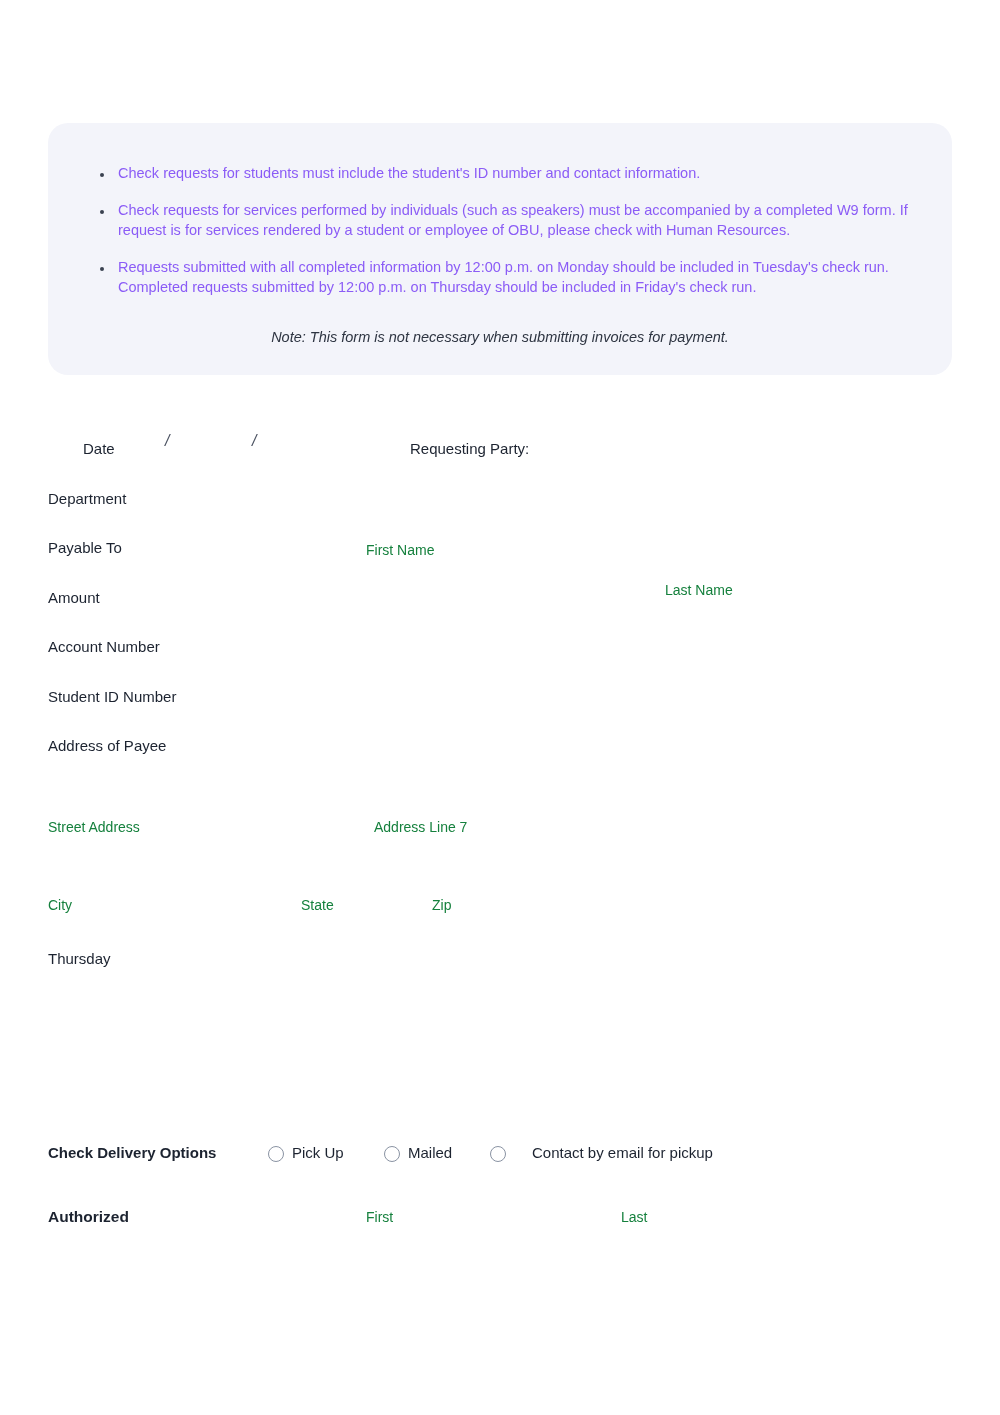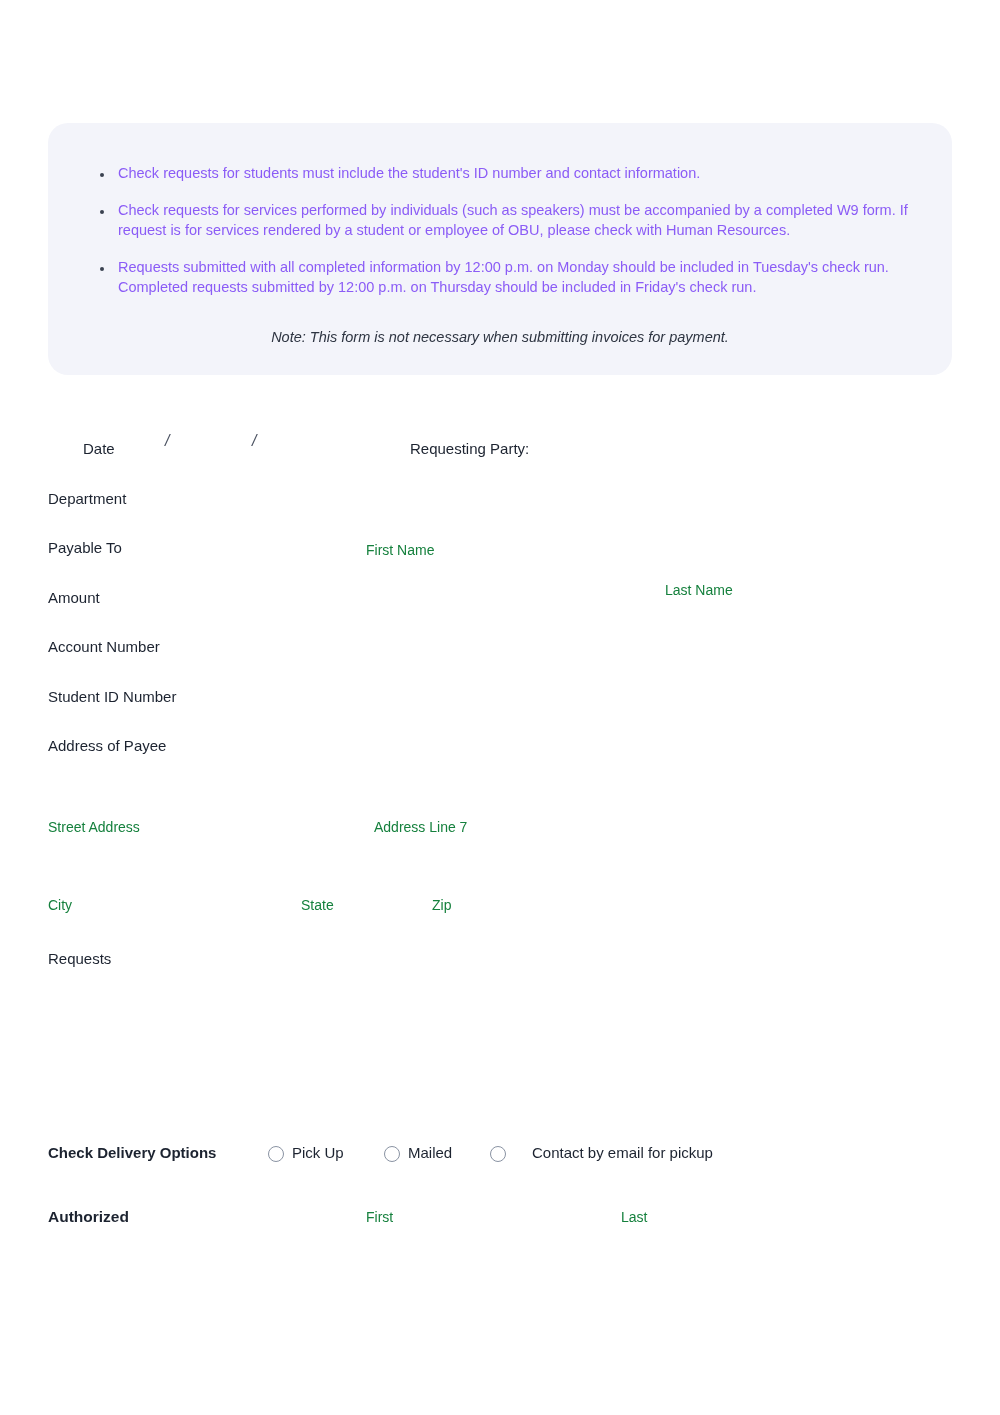--- a/index.html
+++ b/index.html
@@ -105,21 +105,21 @@
   <span class="label" style="left:48px; top:686px;">Student ID Number</span>
   <span class="hotspot" style="left:220px; top:682px; width:400px; height:28px;"></span>
 
   <span class="label" style="left:48px; top:735px;">Address of Payee</span>
   <span class="muted" style="left:48px; top:817px;">Street Address</span>
   <span class="muted" style="left:374px; top:817px;">Address Line 7</span>
   <span class="muted" style="left:48px; top:895px;">City</span>
   <span class="muted" style="left:301px; top:895px;">State</span>
   <span class="muted" style="left:432px; top:895px;">Zip</span>
 
-  <span class="label" style="left:48px; top:948px;">Requests</span>
+  <span class="label" style="left:48px; top:948px;">Thursday</span>
   <span class="hotspot" style="left:48px; top:980px; width:904px; height:130px;"></span>
 
   <span class="label" style="left:48px; top:1142px; font-weight:700; font-size:15px;">Check Delivery Options</span>
   <span class="radio" style="left:268px; top:1146px;"></span>
   <span class="radio-label" style="left:292px; top:1142px;">Pick Up</span>
   <span class="radio" style="left:384px; top:1146px;"></span>
   <span class="radio-label" style="left:408px; top:1142px;">Mailed</span>
   <span class="radio" style="left:490px; top:1146px;"></span>
   <span class="radio-label" style="left:532px; top:1142px;">Contact by email for pickup</span>
 

